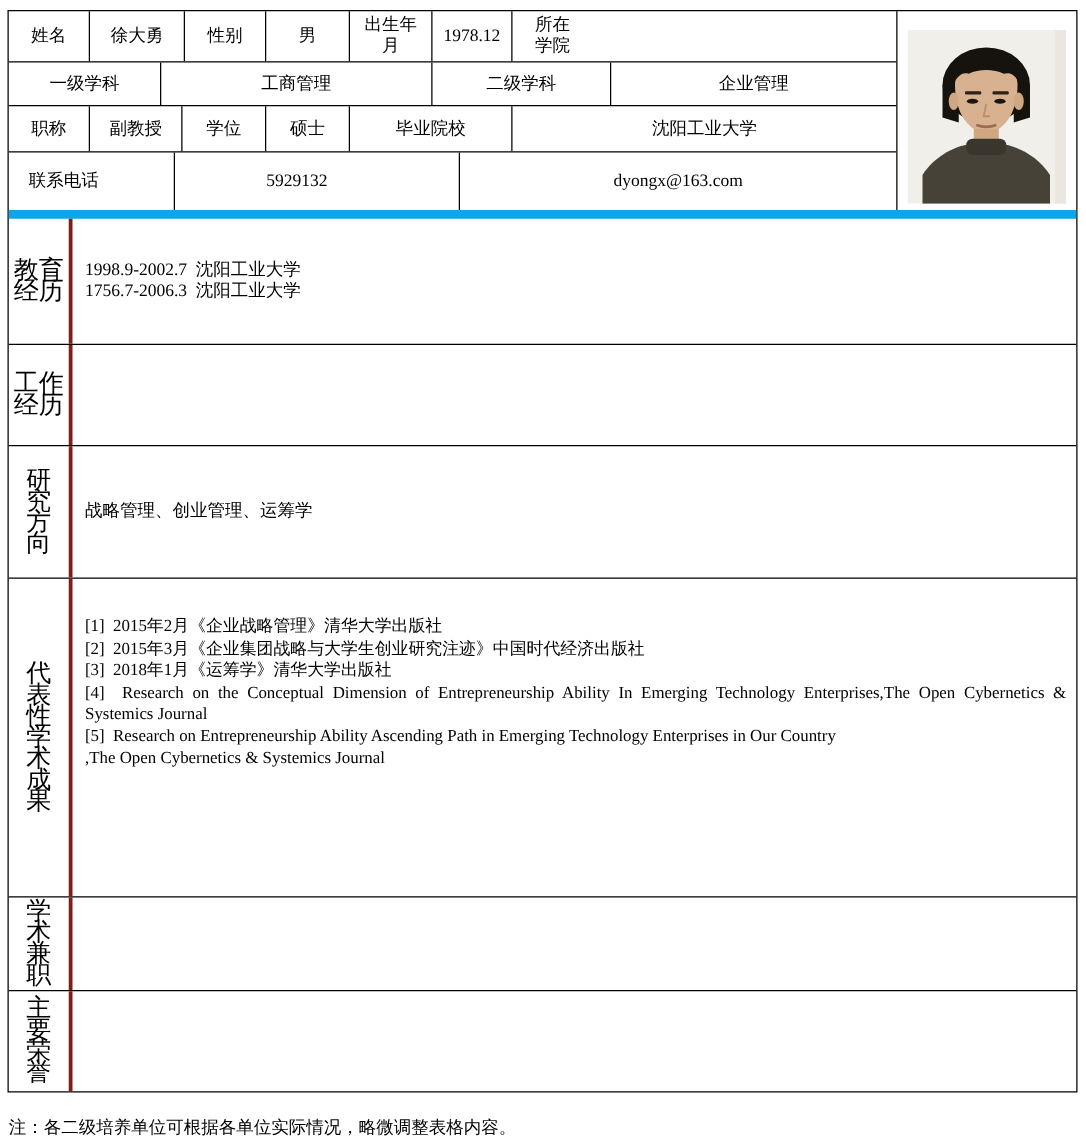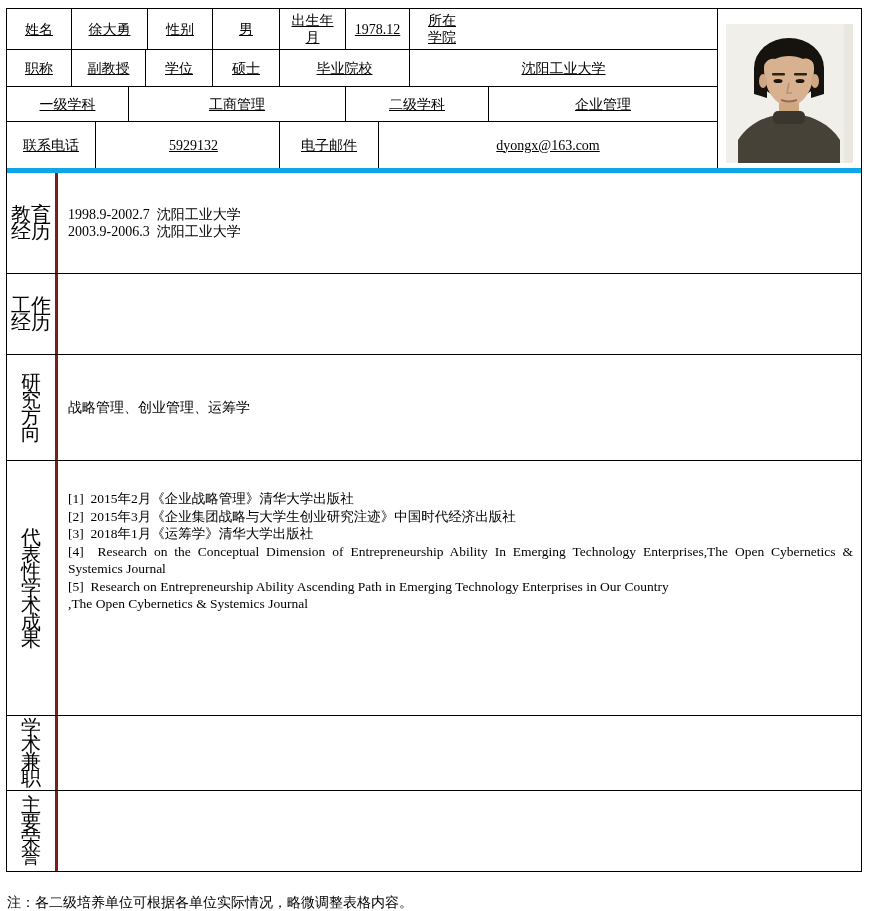--- a/index.html
+++ b/index.html
@@ -14,28 +14,28 @@
   }
   .resume {
     position: absolute;
     left: 6px;
     top: 8px;
     width: 856px;
     border: 1px solid #000000;
     background: #ffffff;
   }
   
-  .header { display: flex; border-bottom: 5px solid #0ea5e9; text-decoration: underline; }
+  .header { display: flex; border-bottom: 7px solid #0ea5e9; }
   .header-main { width: 710px; display: flex; flex-direction: column; }
   .h-row { display: flex; }
   .h-row.bb { border-bottom: 1px solid #000000; }
   .h-row-1 { height: 41px; }
   .h-row-2 { height: 35px; }
   .h-row-3 { height: 37px; }
-  .h-row-4 { height: 46px; }
+  .h-row-4 { height: 46px; gap: 44px; }
   .h-cell {
     display: flex; align-items: center; justify-content: center;
     text-align: center; font-size: 14px; line-height: 17px;
     white-space: pre-line; overflow: hidden;
   }
   .h-cell + .h-cell { border-left: 1px solid #000000; }
   .h-cell.grow { flex: 1 1 auto; }
   .w64  { flex: 0 0 64px; }  .w66  { flex: 0 0 66px; }
   .w65  { flex: 0 0 65px; }  .w67  { flex: 0 0 67px; }
   .w74  { flex: 0 0 74px; }  .w76  { flex: 0 0 76px; }
@@ -99,40 +99,39 @@
           <div class="h-cell w76">徐大勇</div>
           <div class="h-cell w65">性别</div>
           <div class="h-cell w67">男</div>
           <div class="h-cell w66">出生年
 月</div>
           <div class="h-cell w64">1978.12</div>
           <div class="h-cell w65">所在
 学院</div>
         </div>
 
+        <div class="h-row h-row-2 bb">
+          <div class="h-cell w121">一级学科</div>
+          <div class="h-cell w217">工商管理</div>
+          <div class="h-cell w143">二级学科</div>
+          <div class="h-cell grow">企业管理</div>
+        </div>
+
         <div class="h-row h-row-3 bb">
           <div class="h-cell w64">职称</div>
           <div class="h-cell w74">副教授</div>
           <div class="h-cell w67">学位</div>
           <div class="h-cell w67">硕士</div>
           <div class="h-cell w130">毕业院校</div>
           <div class="h-cell grow">沈阳工业大学</div>
         </div>
 
-        <div class="h-row h-row-2 bb">
-          <div class="h-cell w121">一级学科</div>
-          <div class="h-cell w217">工商管理</div>
-          <div class="h-cell w143">二级学科</div>
-          <div class="h-cell grow">企业管理</div>
-        </div>
-
         <div class="h-row h-row-4">
           <div class="h-cell w88">联系电话</div>
           <div class="h-cell w184">5929132</div>
-          <div class="h-cell w99">电子邮件</div>
           <div class="h-cell grow">dyongx@163.com</div>
         </div>
       </div>
 
       <div class="photo-cell">
         <svg width="127" height="139" viewBox="0 0 127 139">
           <rect width="127" height="139" fill="#f1efea"></rect>
           <rect x="118" width="9" height="139" fill="#eae7e0"></rect>
           <ellipse cx="63" cy="44" rx="35" ry="30" fill="#16130f"></ellipse>
           <path d="M28,44 L28,70 L41,74 L41,50 Z" fill="#16130f"></path>
@@ -152,21 +151,21 @@
           <rect x="47" y="87" width="32" height="13" rx="5" fill="#3a362e"></rect>
         </svg>
       </div>
     </div>
 
     <div class="b-row">
       <div class="b-label h-edu">教育
 经历</div>
       <div class="b-content">
         <div class="content-text">1998.9-2002.7  沈阳工业大学
-2003.9-2006.3  沈阳工业大学</div>
+1756.7-2006.3  沈阳工业大学</div>
       </div>
     </div>
 
     <div class="b-row">
       <div class="b-label h-work">工作
 经历</div>
       <div class="b-content">
         <div class="content-text"></div>
       </div>
     </div>

